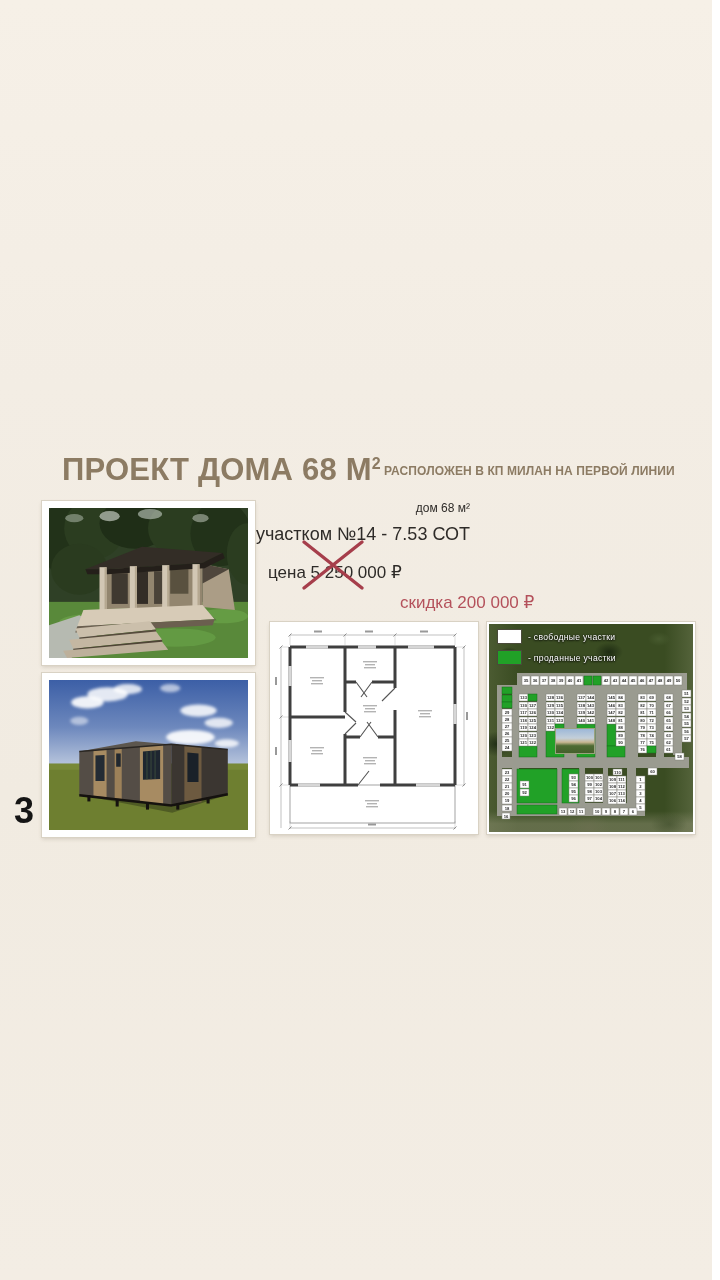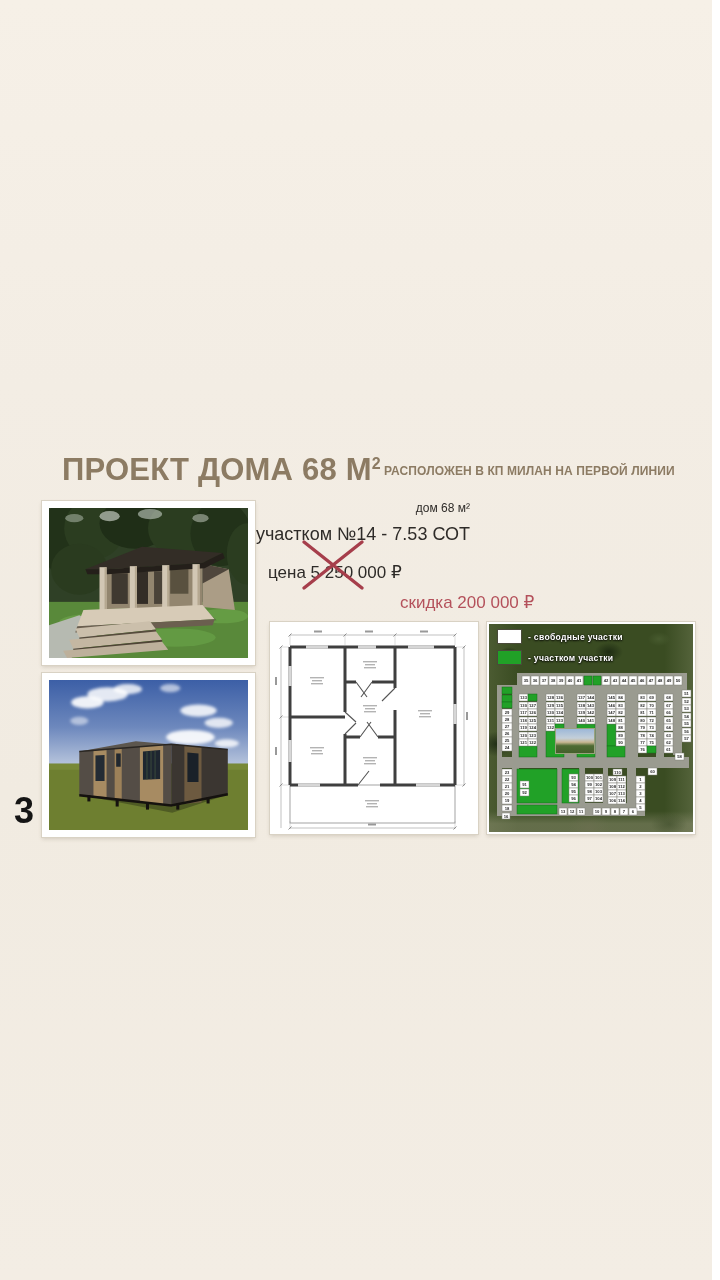--- a/index.html
+++ b/index.html
@@ -39,21 +39,21 @@
       radial-gradient(22px 16px at 196px 90px, rgba(92,106,62,.55), transparent 70%),
       radial-gradient(25px 18px at 8px 120px, rgba(20,32,14,.75), transparent 70%),
       radial-gradient(30px 20px at 100px 204px, rgba(110,112,82,.55), transparent 70%),
       radial-gradient(26px 16px at 180px 200px, rgba(60,75,40,.6), transparent 70%),
       linear-gradient(180deg, rgba(0,0,0,0) 90%, rgba(150,150,122,.45) 96%),
       linear-gradient(90deg, rgba(120,130,90,.28), rgba(40,55,25,0) 14%, rgba(40,55,25,0) 86%, rgba(133,142,104,.35));}
   .map-inner > svg{position:absolute;left:0;top:0;width:204px;height:208px;}
   .map-legend{position:absolute;left:8px;top:5px;z-index:3;}
   .legend-row{display:flex;align-items:center;margin-bottom:6px;}
   .swatch{width:23px;height:13px;border:1px solid #4a4a3a;margin-right:6px;flex:none;}
-  .legend-label{font-size:8.6px;font-weight:700;color:#fff;letter-spacing:.3px;
+  .legend-label{font-size:8.6px;font-weight:400;color:#fff;letter-spacing:.3px;
     text-shadow:0 0 2px rgba(0,0,0,.9),0 1px 2px rgba(0,0,0,.8);white-space:nowrap;}
   .map-photo{position:absolute;left:66px;top:104px;width:38px;height:24px;z-index:2;
     border:1px solid #9aa27e;
     background:linear-gradient(180deg,#9db8d8 0%,#c3cfd9 38%,#c9b793 55%,#4e6b33 70%,#44602c 100%);}
   
   .slide-num{position:absolute;left:14px;top:790px;font-size:36px;font-weight:800;color:#151515;}
 </style>
 </head>
 <body>
 
@@ -251,21 +251,21 @@
 
   <div class="panel pmap">
     <div class="map-inner">
       <div class="map-legend">
         <div class="legend-row">
           <div class="swatch" style="background: rgb(255, 255, 255);"></div>
           <div class="legend-label">- свободные участки</div>
         </div>
         <div class="legend-row">
           <div class="swatch" style="background: rgb(33, 161, 39);"></div>
-          <div class="legend-label">- участком участки</div>
+          <div class="legend-label">- проданные участки</div>
         </div>
       </div>
       <svg id="map-svg" viewBox="0 0 204 208">
 
         <g fill="#a3a29a" opacity=".92">
           <rect x="28" y="49" width="170" height="14"></rect>
           <rect x="8" y="61" width="190" height="9"></rect>
           <rect x="8" y="133" width="192" height="11"></rect>
           <rect x="8" y="179" width="148" height="13"></rect>
           <rect x="8" y="61" width="5" height="131"></rect>

